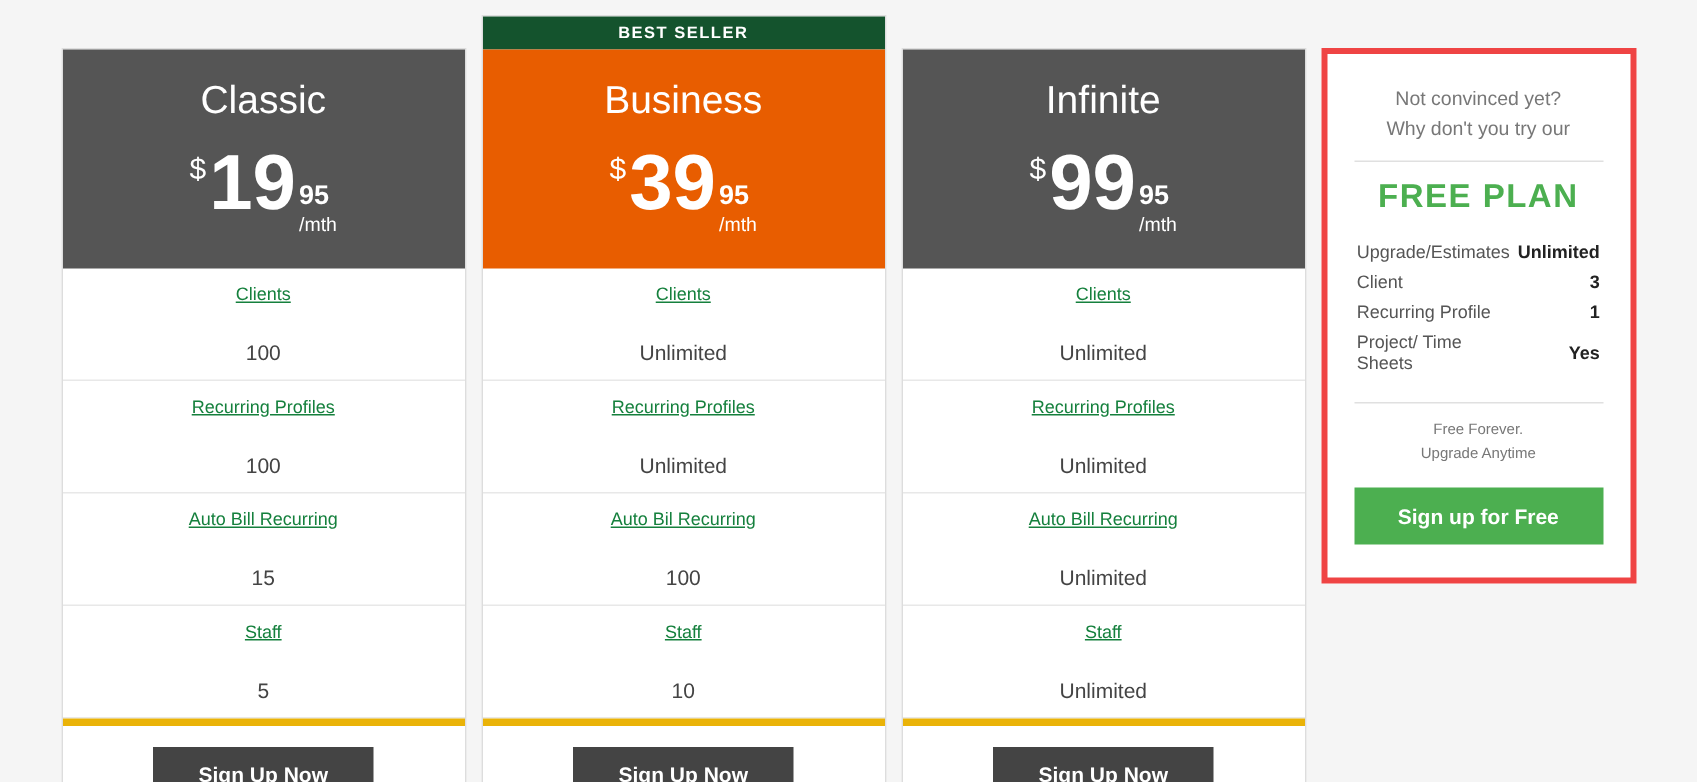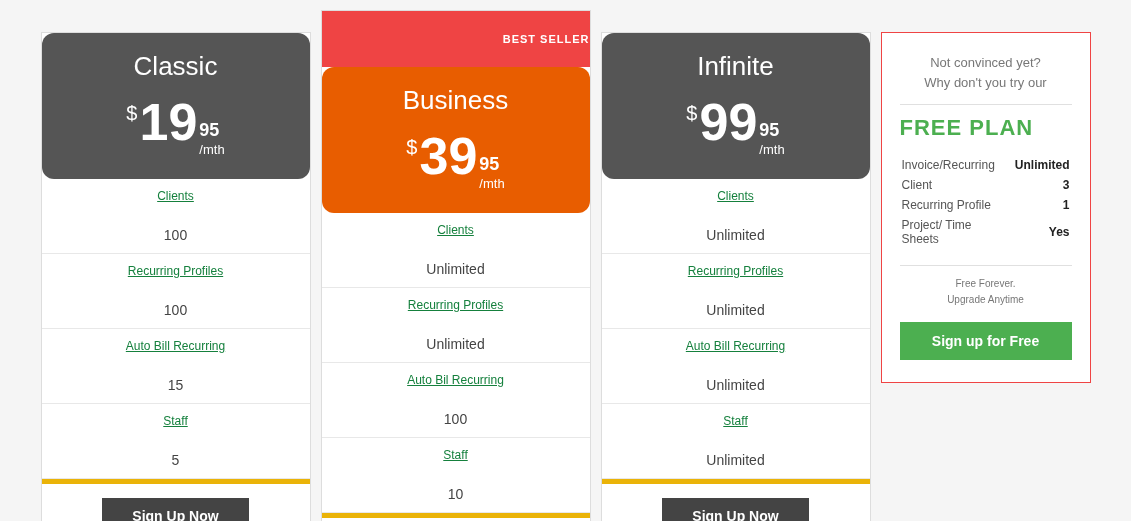--- a/index.html
+++ b/index.html
@@ -25,41 +25,40 @@
     .plan-card {
       width: 270px;
       background: #fff;
       border: 1px solid #ddd;
       margin: 0 5px;
       margin-top: 22px;
     }
     .plan-card-header {
       padding: 18px 20px 22px;
       text-align: center;
-      border-radius: 12px;
     }
     .plan-card.classic .plan-card-header,
     .plan-card.infinite .plan-card-header {
       background: #555;
     }
     .plan-card.business .plan-card-header {
       background: #e85d00;
     }
     .plan-card.business {
       margin-top: 0;
       position: relative;
     }
     .best-seller-banner {
-      background: #ef4444;
-      color: #fff;
-      text-align: right;
+      background: #14532d;
+      color: #fff;
+      text-align: center;
       font-size: 11px;
       font-weight: bold;
       letter-spacing: 1px;
-      padding: 22px 0;
+      padding: 5px 0;
       text-transform: uppercase;
     }
     .plan-name {
       color: #fff;
       font-size: 26px;
       font-weight: normal;
       margin-bottom: 14px;
     }
     .plan-price {
       color: #fff;
@@ -127,36 +126,36 @@
       padding: 10px 30px;
       font-size: 14px;
       cursor: pointer;
       font-weight: bold;
     }
 
     
     .free-plan-card {
       width: 210px;
       background: #fff;
-      border: 1px solid #ef4444;
+      border: 4px solid #ef4444;
       margin: 22px 5px 0;
       padding: 20px 18px 22px;
     }
     .free-plan-card .not-convinced {
       color: #777;
       font-size: 13px;
       text-align: center;
       line-height: 1.5;
       margin-bottom: 12px;
     }
     .free-plan-title {
       color: #4caf50;
       font-size: 22px;
       font-weight: bold;
-      text-align: left;
+      text-align: center;
       margin-bottom: 14px;
       letter-spacing: 1px;
     }
     .free-plan-features {
       width: 100%;
       border-collapse: collapse;
       margin-bottom: 16px;
       font-size: 12px;
     }
     .free-plan-features td {
@@ -314,21 +313,21 @@
     </div>
     <div class="free-plan-card">
     <p class="not-convinced">
       Not convinced yet?<br>Why don't you try our
     </p>
     <hr class="divider">
     <div class="free-plan-title">FREE PLAN</div>
     <table class="free-plan-features">
       <tbody>
     <tr>
-      <td>Invoice/Recurring</td>
+      <td>Upgrade/Estimates</td>
       <td>Unlimited</td>
     </tr>
 
     <tr>
       <td>Client</td>
       <td>3</td>
     </tr>
 
     <tr>
       <td>Recurring Profile</td>

